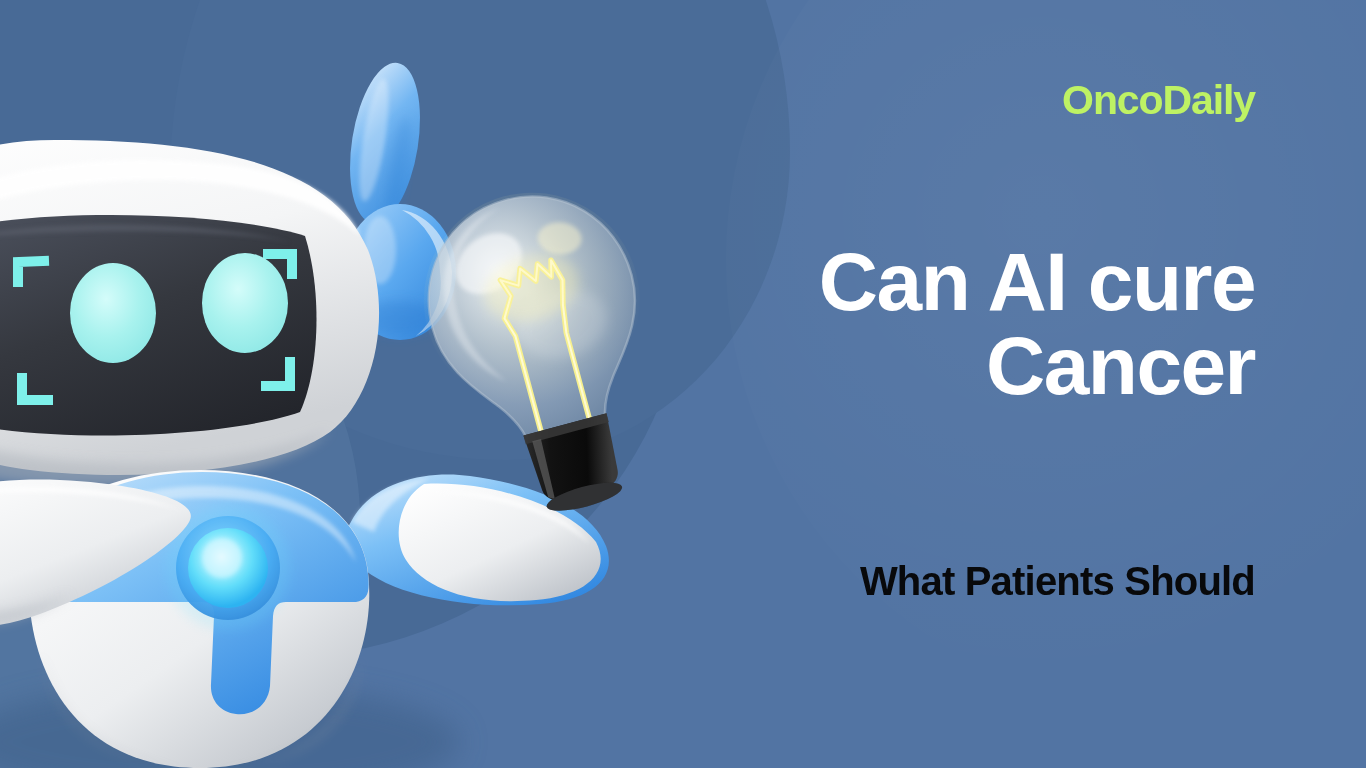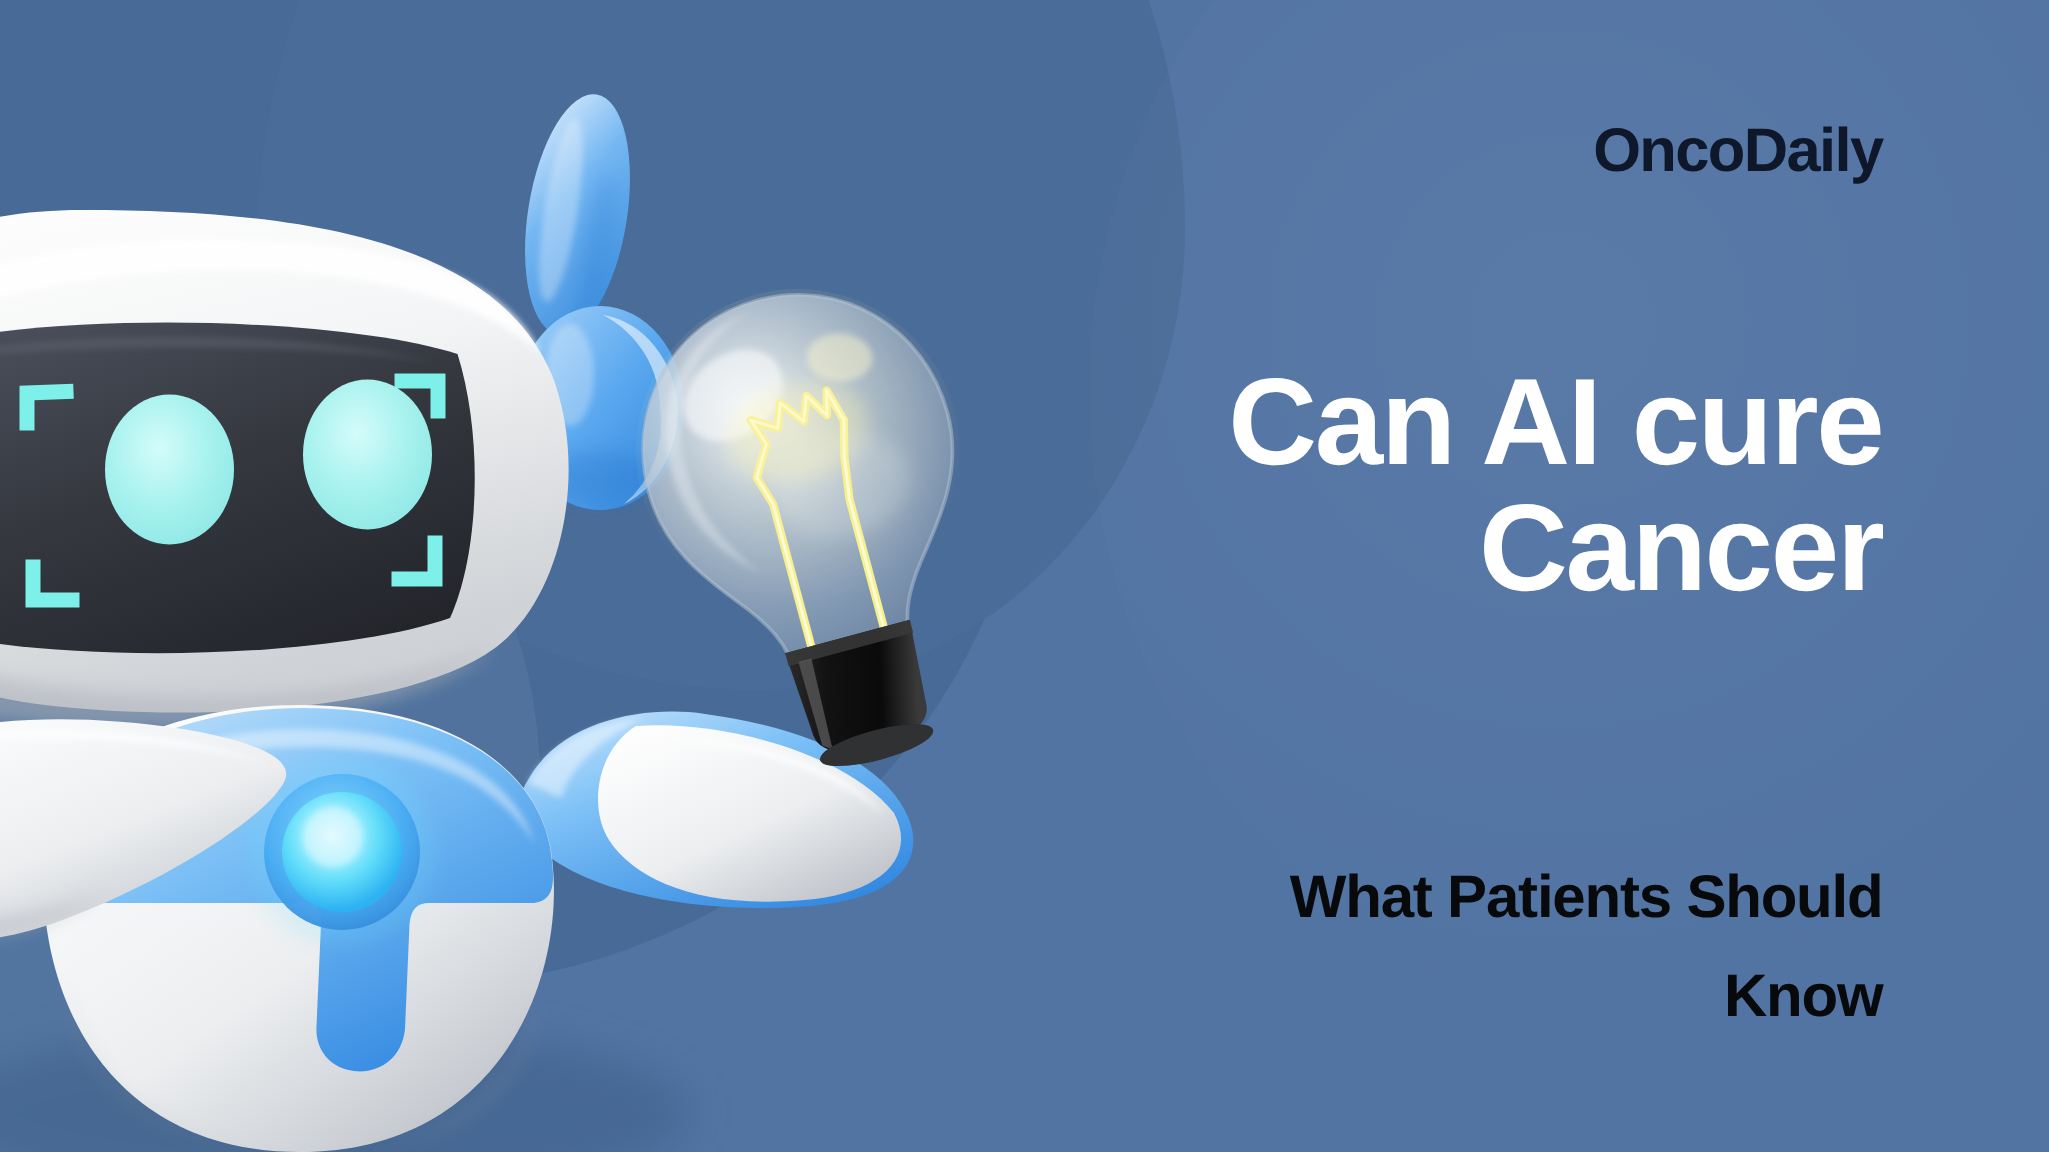--- a/index.html
+++ b/index.html
@@ -79,21 +79,21 @@
     width: 560px;
     height: 768px;
     text-align: right;
   }
   .brand {
     position: absolute;
     right: 0;
     top: 80px;
     font-size: 41px;
     font-weight: 700;
-    color: #0f172a;
+    color: #bef264;
     letter-spacing: -1.1px;
     line-height: 1;
     white-space: nowrap;
   }
   .headline {
     position: absolute;
     right: 0;
     top: 240px;
     font-size: 82px;
     font-weight: 700;
@@ -112,21 +112,20 @@
     top: 557px;
     font-size: 40px;
     font-weight: 700;
     color: #08090b;
     line-height: 1.23;
     letter-spacing: -0.8px;
   }
   .subhead .sh-line {
     display: block;
     white-space: nowrap;
-    margin-top: 17px;
   }
 </style>
 </head>
 <body>
 
 <div id="stage">
 
   <div class="bg-base"></div>
   <div class="blob-dark"></div>
   <div class="blob-dark-2"></div>
@@ -375,17 +374,16 @@
 
     <div class="brand">OncoDaily</div>
 
     <div class="headline">
       <span class="hl-line">Can AI cure</span>
       <span class="hl-line">Cancer</span>
     </div>
 
     <div class="subhead">
       <span class="sh-line">What Patients Should</span>
-      <span class="sh-line">Know</span>
     </div>
 
   </div>
 </div>
 
 </body></html>

